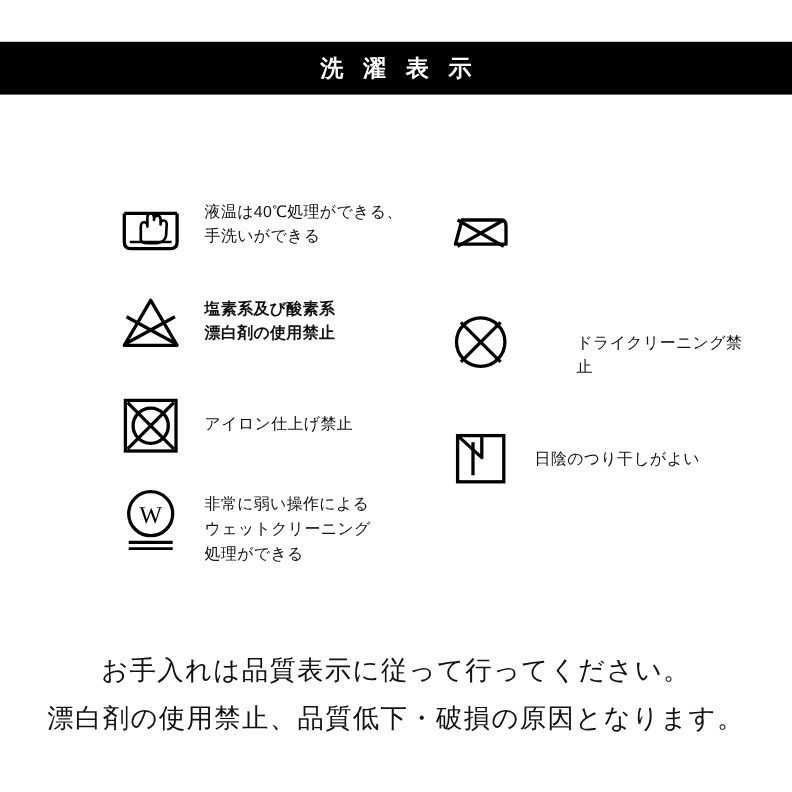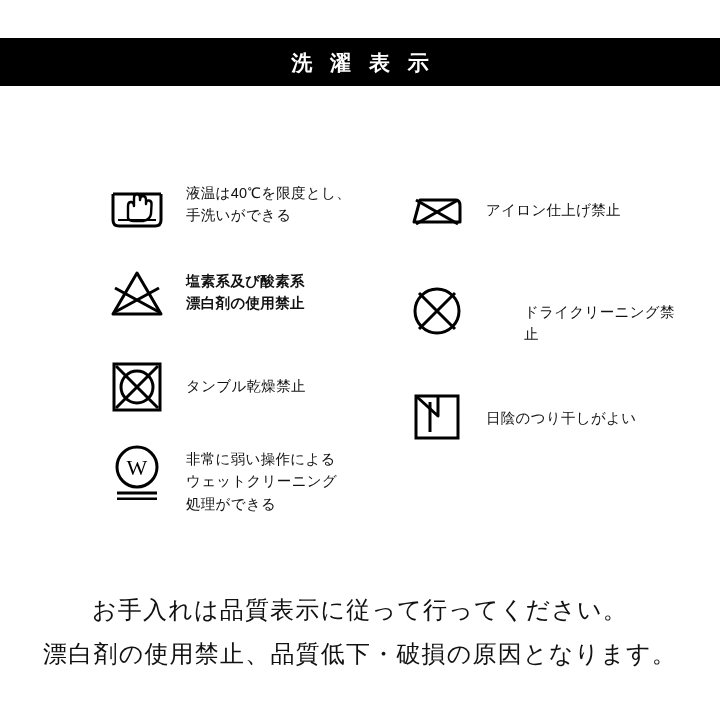--- a/index.html
+++ b/index.html
@@ -120,21 +120,21 @@
         <div class="sym">
           <svg width="58" height="58" viewBox="0 0 58 58">
             <path d="M5 18 L5 44 Q5 50 11 50 L47 50 Q53 50 53 44 L53 18" fill="none" stroke="#000" stroke-width="3"></path>
             <path d="M5 18 L53 18" fill="none" stroke="#000" stroke-width="3"></path>
 
             <path d="M20 42 L20 30 Q20 26 23 26 Q26 26 26 30 L26 22 Q26 18 29 18 Q32 18 32 22 L32 24 Q32 20 35 20 Q38 20 38 24 L38 28 Q38 24 41 24.5 Q44 25 43.5 29 L43 38 Q42 44 35 45 L26 45 Q21 45 20 42 Z" fill="none" stroke="#000" stroke-width="2.4" stroke-linejoin="round"></path>
 
             <path d="M10 44 L48 44" fill="none" stroke="#000" stroke-width="2.2"></path>
           </svg>
         </div>
-        <div class="caption">液温は40℃を限度とし、
+        <div class="caption">液温は40℃処理ができる、
 手洗いができる</div>
       </div>
 
       <div class="row r2">
         <div class="sym">
           <svg width="58" height="58" viewBox="0 0 58 58">
             <path d="M29 9 L53 50 L5 50 Z" fill="none" stroke="#000" stroke-width="3" stroke-linejoin="round"></path>
             <path d="M7 24 L51 48" fill="none" stroke="#000" stroke-width="3"></path>
             <path d="M51 24 L7 48" fill="none" stroke="#000" stroke-width="3"></path>
           </svg>
@@ -145,21 +145,21 @@
 
       <div class="row r3">
         <div class="sym">
           <svg width="58" height="58" viewBox="0 0 58 58">
             <rect x="6" y="8" width="46" height="46" fill="none" stroke="#000" stroke-width="3"></rect>
             <circle cx="29" cy="31" r="16" fill="none" stroke="#000" stroke-width="3"></circle>
             <path d="M8 10 L50 52" fill="none" stroke="#000" stroke-width="3"></path>
             <path d="M50 10 L8 52" fill="none" stroke="#000" stroke-width="3"></path>
           </svg>
         </div>
-        <div class="caption one">タンブル乾燥禁止</div>
+        <div class="caption one">アイロン仕上げ禁止</div>
       </div>
 
       <div class="row r4">
         <div class="sym">
           <svg width="58" height="58" viewBox="0 0 58 58">
             <circle cx="29" cy="25" r="20" fill="none" stroke="#000" stroke-width="3"></circle>
             <text x="29" y="33" text-anchor="middle" font-family="Liberation Serif, serif" font-size="22" fill="#000">W</text>
             <path d="M9 51 L49 51" fill="none" stroke="#000" stroke-width="3"></path>
             <path d="M9 57 L49 57" fill="none" stroke="#000" stroke-width="3"></path>
           </svg>
@@ -174,21 +174,20 @@
     <div class="col col-right">
 
       <div class="row rr1">
         <div class="sym">
           <svg width="58" height="58" viewBox="0 0 58 58">
             <path d="M6 42 L12 20 L48 20 Q52 20 52 26 L52 42 Z" fill="none" stroke="#000" stroke-width="3" stroke-linejoin="round"></path>
             <path d="M8 20 L50 44" fill="none" stroke="#000" stroke-width="3"></path>
             <path d="M50 20 L8 44" fill="none" stroke="#000" stroke-width="3"></path>
           </svg>
         </div>
-        <div class="caption one">アイロン仕上げ禁止</div>
       </div>
 
       <div class="row rr2">
         <div class="sym">
           <svg width="58" height="58" viewBox="0 0 58 58">
             <circle cx="29" cy="29" r="22" fill="none" stroke="#000" stroke-width="3"></circle>
             <path d="M11 11 L47 47" fill="none" stroke="#000" stroke-width="3"></path>
             <path d="M47 11 L11 47" fill="none" stroke="#000" stroke-width="3"></path>
           </svg>
         </div>

